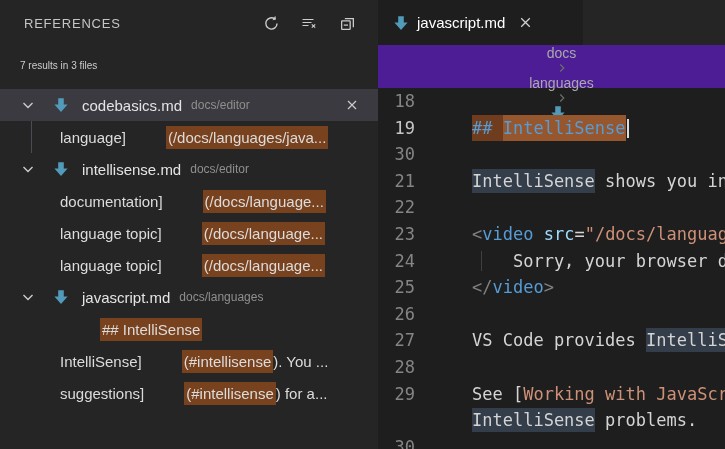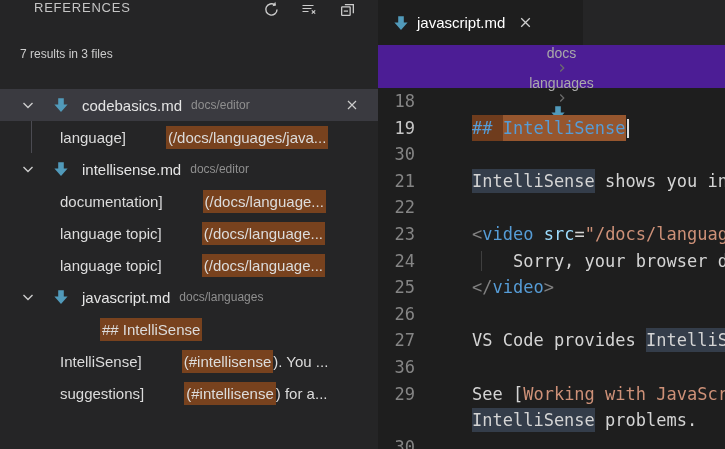--- a/index.html
+++ b/index.html
@@ -5,25 +5,25 @@
   * { margin:0; padding:0; box-sizing:border-box; }
   html,body { background:#111; }
   #app {
     position:relative; width:725px; height:449px; overflow:hidden;
     background:#252526; font-family:"Liberation Sans", sans-serif;
     -webkit-font-smoothing:antialiased;
   }
 
   
   .sidebar { position:absolute; left:0; top:0; width:378px; height:449px; background:#252526; }
-  .sb-header { height:46px; display:flex; align-items:flex-start; padding-left:34px; padding-right:22px; }
+  .sb-header { height:46px; display:flex; align-items:center; padding-left:24px; padding-right:22px; }
   .sb-title { flex:1; font-size:13px; letter-spacing:0.06em; color:#c5c5c5; }
   .sb-actions { display:flex; gap:20px; align-items:center; }
   .icon-btn { width:18px; height:18px; display:flex; align-items:center; justify-content:center; cursor:pointer; }
-  .sb-summary { position:absolute; top:47px; left:20px; font-size:12px; color:#cccccc; }
+  .sb-summary { position:absolute; top:60px; left:20px; font-size:10px; color:#cccccc; }
 
   .tree { position:absolute; top:89px; left:0; right:0; }
   .row { height:32px; display:flex; align-items:center; font-size:15px; color:#dcdcdc; cursor:pointer; }
   .row.file { padding-left:20px; }
   .row.selected { background:#3a3a40; }
   .twisty { width:16px; height:16px; margin-right:17px; flex:none; display:flex; align-items:center; }
   .ficon { width:16px; height:16px; margin-right:13px; flex:none; display:flex; align-items:center; }
   .fname { color:#e4e4e4; white-space:pre; }
   .fdesc { margin-left:9px; font-size:12px; color:#8f8f8f; white-space:pre; }
   .dismiss { margin-left:auto; margin-right:18px; width:16px; height:16px; display:flex; align-items:center; justify-content:center; }
@@ -214,21 +214,21 @@
       <div class="cline"><span class="lnum">23</span><span class="ltext"><span class="c-pun">&lt;</span><span class="c-tag">video</span><span class="c-fg"> </span><span class="c-attr">src</span><span class="c-fg">=</span><span class="c-str">"/docs/language</span></span></div>
 
       <div class="cline"><span class="lnum">24</span><span class="ltext"><span class="c-fg">    Sorry, your browser do</span></span></div>
 
       <div class="cline"><span class="lnum">25</span><span class="ltext"><span class="c-pun">&lt;/</span><span class="c-tag">video</span><span class="c-pun">&gt;</span></span></div>
 
       <div class="cline"><span class="lnum">26</span><span class="ltext"></span></div>
 
       <div class="cline"><span class="lnum">27</span><span class="ltext"><span class="c-fg">VS Code provides </span><span class="c-fg w">IntelliS</span></span></div>
 
-      <div class="cline"><span class="lnum">36</span><span class="ltext"></span></div>
+      <div class="cline"><span class="lnum">28</span><span class="ltext"></span></div>
 
       <div class="cline"><span class="lnum">29</span><span class="ltext"><span class="c-fg">See [</span><span class="c-str">Working with JavaScri</span></span></div>
 
       <div class="cline"><span class="lnum"></span><span class="ltext"><span class="c-fg w">IntelliSense</span><span class="c-fg"> problems.</span></span></div>
 
       <div class="cline"><span class="lnum">30</span><span class="ltext"></span></div>
     </div>
   </div>
 
 </div>

